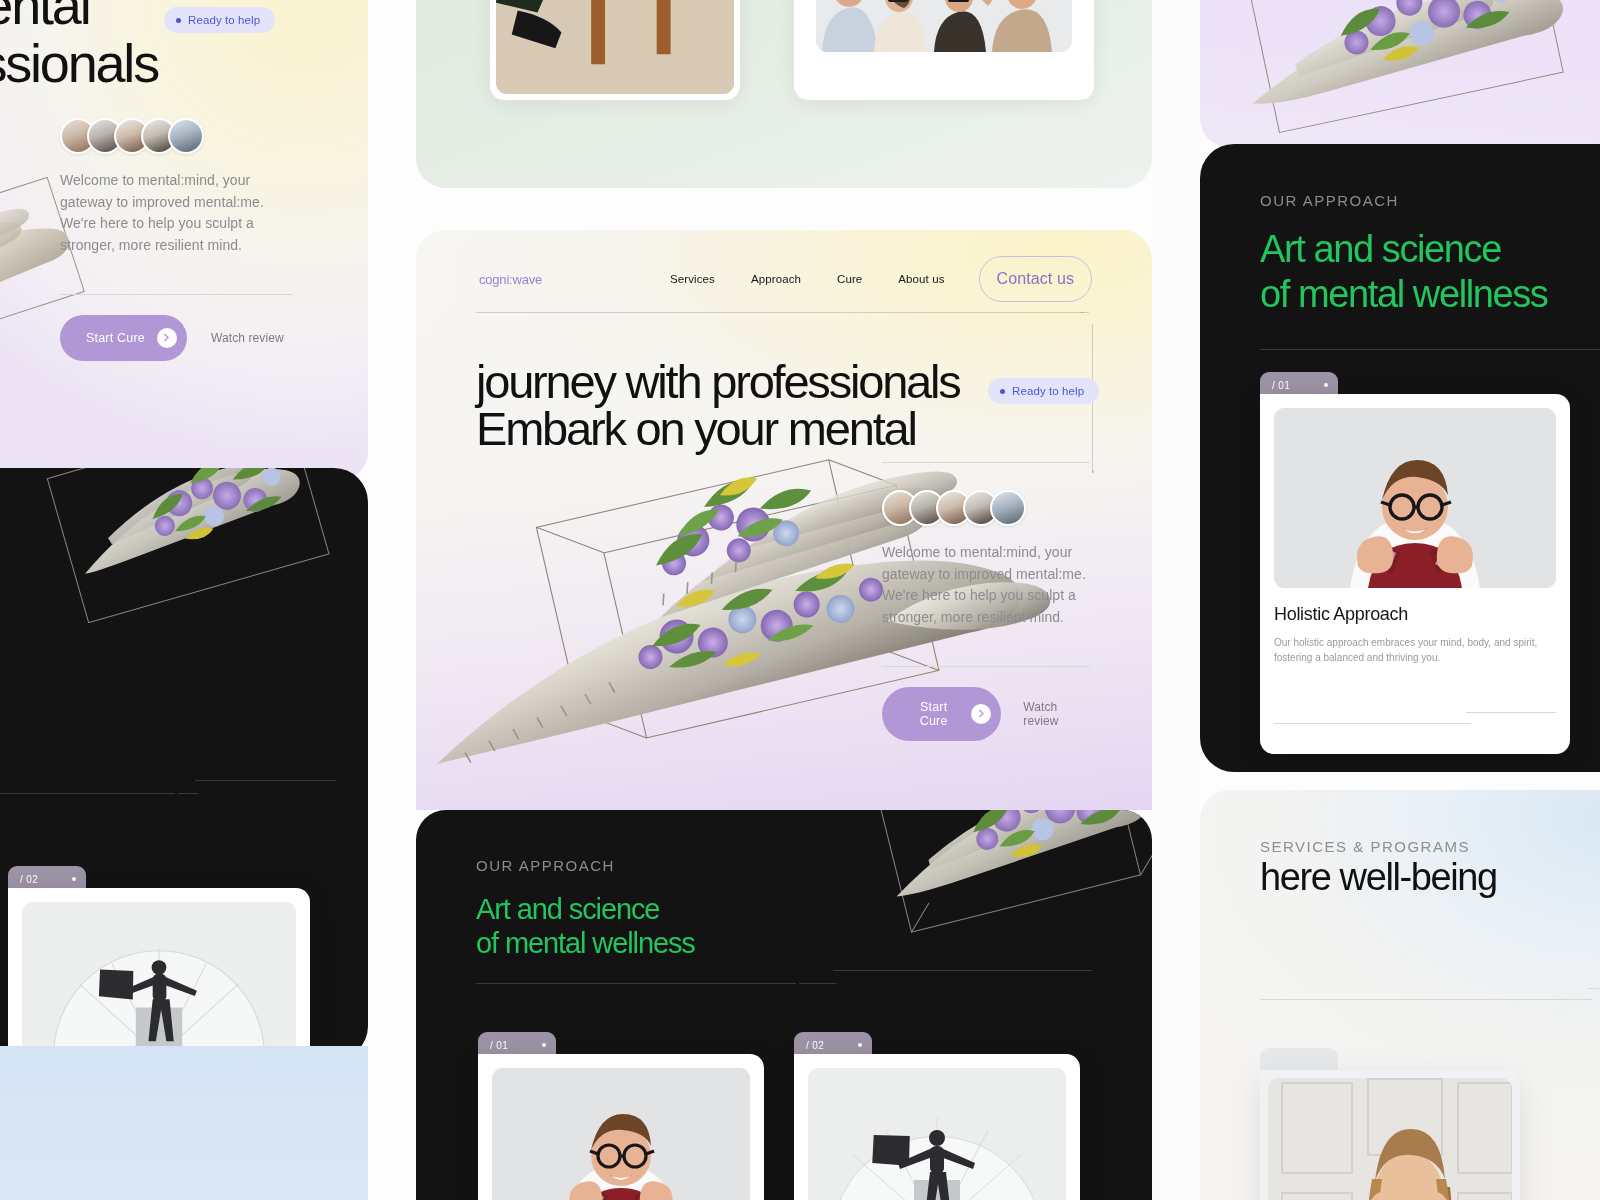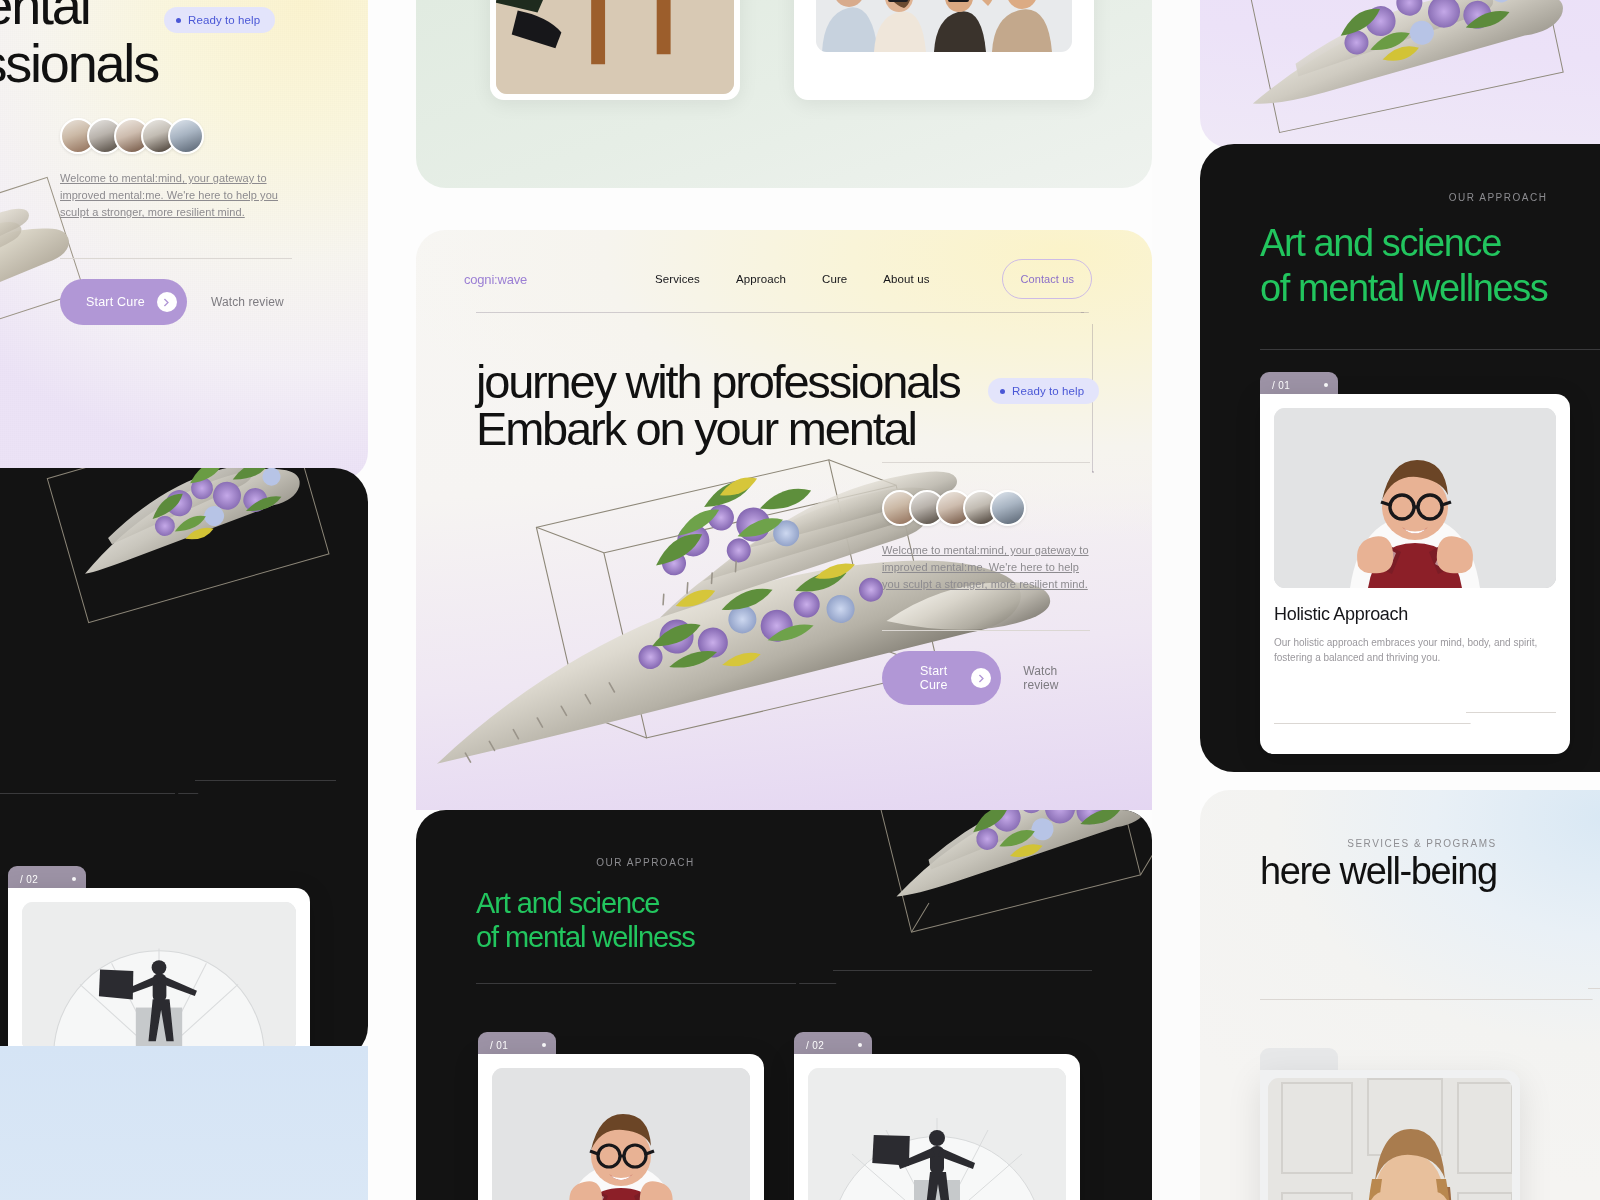--- a/index.html
+++ b/index.html
@@ -46,21 +46,21 @@
     box-shadow: 0 1px 3px rgba(0,0,0,.10);
     overflow: hidden; position: relative;
   }
   .avatars .av:first-child { margin-left: 0; }
   .av.a1 { background: linear-gradient(160deg,#e9e2da 0%,#cbb9a6 45%,#8d6a54 100%); }
   .av.a2 { background: linear-gradient(160deg,#e6e4e1 0%,#b9b3ac 45%,#4a4138 100%); }
   .av.a3 { background: linear-gradient(160deg,#efe9e2 0%,#cdbcae 45%,#6d4f3c 100%); }
   .av.a4 { background: linear-gradient(160deg,#eceae6 0%,#c2bcb3 45%,#3e342b 100%); }
   .av.a5 { background: linear-gradient(160deg,#dfe6ee 0%,#a8b4c2 45%,#55606e 100%); }
 
-  .hero-desc { font-size: 11px; line-height: 1.55; color: #8d8b8f; letter-spacing: .05px; text-decoration: underline; }
+  .hero-desc { font-size: 14px; line-height: 1.55; color: #8d8b8f; letter-spacing: .05px; }
   .rule-step { position:relative; height:12px; }
   .rule-step .ln { position:absolute; left:0; right:0; top:11px; height:1px; background:#dbd7d3; }
   .rule-step .ln2 { position:absolute; right:0; width:32%; top:0; height:1px; background:#dbd7d3; }
   .rule-step .diag { position:absolute; right:32%; top:0; width:22px; height:12px;
                       border-bottom:1px solid #dbd7d3; transform: skewX(40deg); }
 
   .btn-primary {
     display:inline-flex; align-items:center; gap:12px;
     background:#b197d6; color:#fff; border:none; border-radius:999px;
     padding: 13px 10px 13px 26px; font-size: 12.5px; letter-spacing:.2px;
@@ -138,30 +138,30 @@
     background:
       radial-gradient(130% 70% at 88% 4%, #fbf3c9 0%, #f9f4d8 22%, #f6f4ee 48%, transparent 70%),
       linear-gradient(175deg, #f7f6f3 0%, #f6f4f2 42%, #efe7f3 72%, #e4d6f2 100%);
   }
   .nav { display:flex; align-items:center; height:42px; }
   .logo { font-size:13px; color:#9b7fd4; letter-spacing:-.2px; }
   .nav-links { display:flex; gap:36px; }
   .nav-links a { font-size:11.5px; color:#16161a; text-decoration:none; letter-spacing:.1px; }
   .contact-btn {
     border:1px solid #cdbbe6; color:#8b6fc9; background:transparent;
-    border-radius:999px; padding:13px 17px; font-size:11px; cursor:pointer;
+    border-radius:999px; padding:13px 17px; font-size:16px; cursor:pointer;
     font-family:inherit; letter-spacing:.1px;
   }
   .bracket { position:absolute; border:1px solid rgba(120,110,130,.30); }
 
   #center-dark {
     left:416px; top:810px; width:736px; height:430px;
     background:#131313; border-radius:30px 30px 0 0;
   }
-  .eyebrow { font-size:10px; letter-spacing:1.5px; color:#8e8e92; text-transform:uppercase;text-align:right; }
+  .eyebrow { font-size:15px; letter-spacing:1.5px; color:#8e8e92; text-transform:uppercase; }
   .eyebrow.on-dark { color:#8c8c90; }
   .sec-title { font-size:29px; line-height:1.18; letter-spacing:-1.1px; font-weight:400; }
   .sec-title.on-dark { color:#22c55e; }
   .dark-rule { position:relative; height:14px; }
   .dark-rule .l1 { position:absolute; left:0; width:52%; top:13px; height:1px; background:#3a3a3c; }
   .dark-rule .l2 { position:absolute; right:0; width:42%; top:0; height:1px; background:#3a3a3c; }
   .dark-rule .l3 { position:absolute; left:52%; width:6%; top:0; height:14px;
                    border-bottom:1px solid #3a3a3c; transform:skewX(26deg); }
 
   
@@ -382,21 +382,21 @@
             <path d="M160 36 q8 -22 22 -10 q-4 16 -10 22z" fill="#dcab84"></path>
             <path d="M163 22 q4 -10 9 -4 M170 20 q4 -10 9 -4 M177 22 q4 -10 9 -4" stroke="#dcab84" stroke-width="6" stroke-linecap="round" fill="none"></path>
           </g>
         </svg>
       </div>
     </div>
   </div>
 
   <div class="panel" id="center-main">
 
-    <div class="nav" style="position:absolute; left:48px; right:60px; top:28px;">
+    <div class="nav" style="position:absolute; left:63px; right:60px; top:28px;">
       <span class="logo">cogni:wave</span>
       <span class="nav-links" style="margin-left:128px;align-items:flex-end;">
         <a href="#">Services</a>
         <a href="#">Approach</a>
         <a href="#">Cure</a>
         <a href="#">About us</a>
       </span>
       <button class="contact-btn" style="margin-left:auto;">Contact us</button>
     </div>
 

